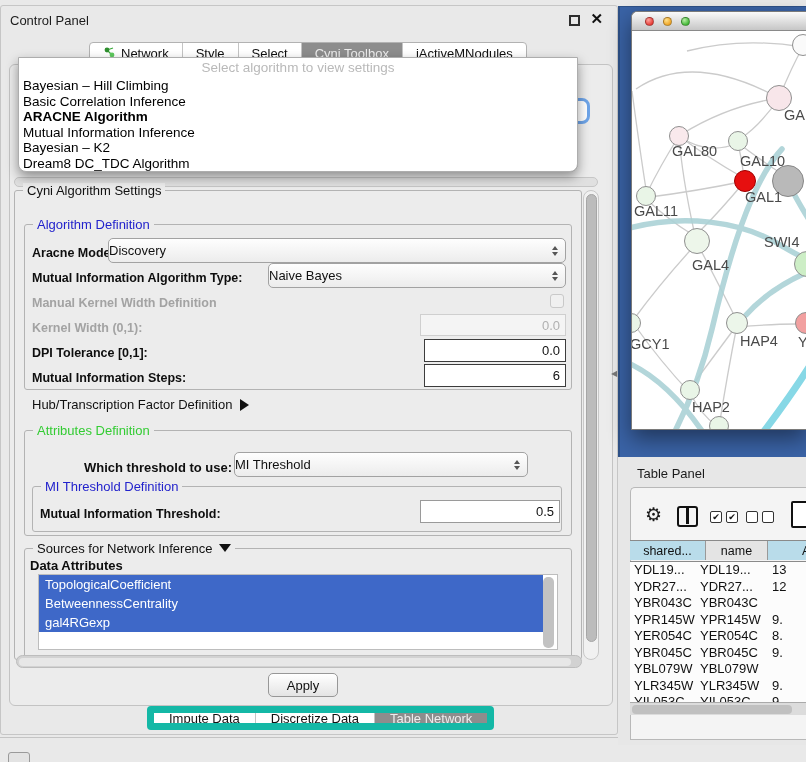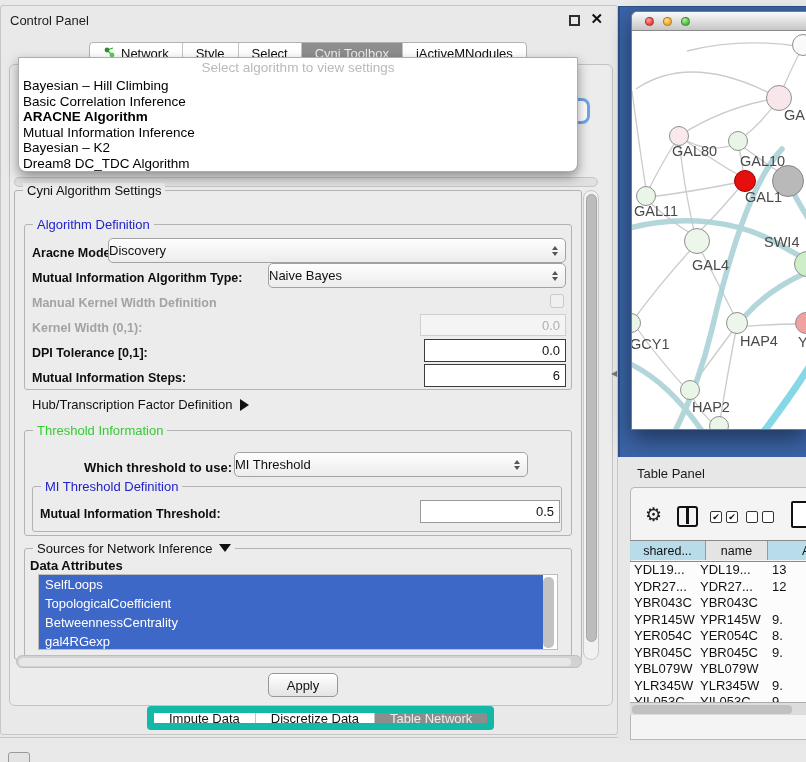--- a/index.html
+++ b/index.html
@@ -173,42 +173,41 @@
 <div class="abs field-label" style="left:32px; top:346px;">DPI Tolerance [0,1]:</div>
 <div class="abs tinput in-dark" style="left:424px; top:339px; width:142px; height:23px;">0.0</div>
 <div class="abs field-label" style="left:32px; top:371px;">Mutual Information Steps:</div>
 <div class="abs tinput in-dark" style="left:424px; top:364px; width:142px; height:23px;">6</div>
 
 <div class="abs" style="left:32px; top:397px; font-size:13px;">
   <span>Hub/Transcription Factor Definition</span><span class="arrow-right"></span>
 </div>
 
 <div class="abs groupbox" style="left:24px; top:430px; width:548px; height:106px;">
-  <span class="gb-label green" style="background:#ececec;">Threshold Information</span>
+  <span class="gb-label green" style="background:#ececec;">Attributes Definition</span>
 </div>
 <div class="abs field-label" style="left:84px; top:460px; font-size:13px;">Which threshold to use:</div>
 <div class="abs combo" style="left:234px; top:452px; width:294px; height:25px;">
   <span>MI Threshold</span>
   <span class="stepper">
       <span class="tri-up"></span>
       <span class="tri-dn"></span>
     </span>
 </div>
 <div class="abs groupbox" style="left:32px; top:486px; width:530px; height:46px;">
   <span class="gb-label blue">MI Threshold Definition</span>
 </div>
 <div class="abs field-label" style="left:40px; top:507px;">Mutual Information Threshold:</div>
 <div class="abs tinput in-gray" style="left:420px; top:500px; width:140px; height:23px;">0.5</div>
 
 <div class="abs groupbox" style="left:24px; top:548px; width:548px; height:110px;">
   <span class="gb-label"><span>Sources for Network Inference</span><span class="arrow-down"></span></span>
 </div>
 <div class="abs field-label" style="left:30px; top:558px; font-size:13px;">Data Attributes</div>
 <div class="abs attr-list">
-  <div class="attr-item">SelfLoops</div>
   <div class="attr-item">TopologicalCoefficient</div>
   <div class="attr-item">BetweennessCentrality</div>
   <div class="attr-item">gal4RGexp</div>
   <div class="attr-scroll"></div>
 </div>
 
 <div class="abs vscroll-track">
     <div class="vscroll-thumb"></div>
   </div>
 <div class="abs hscroll-track">

